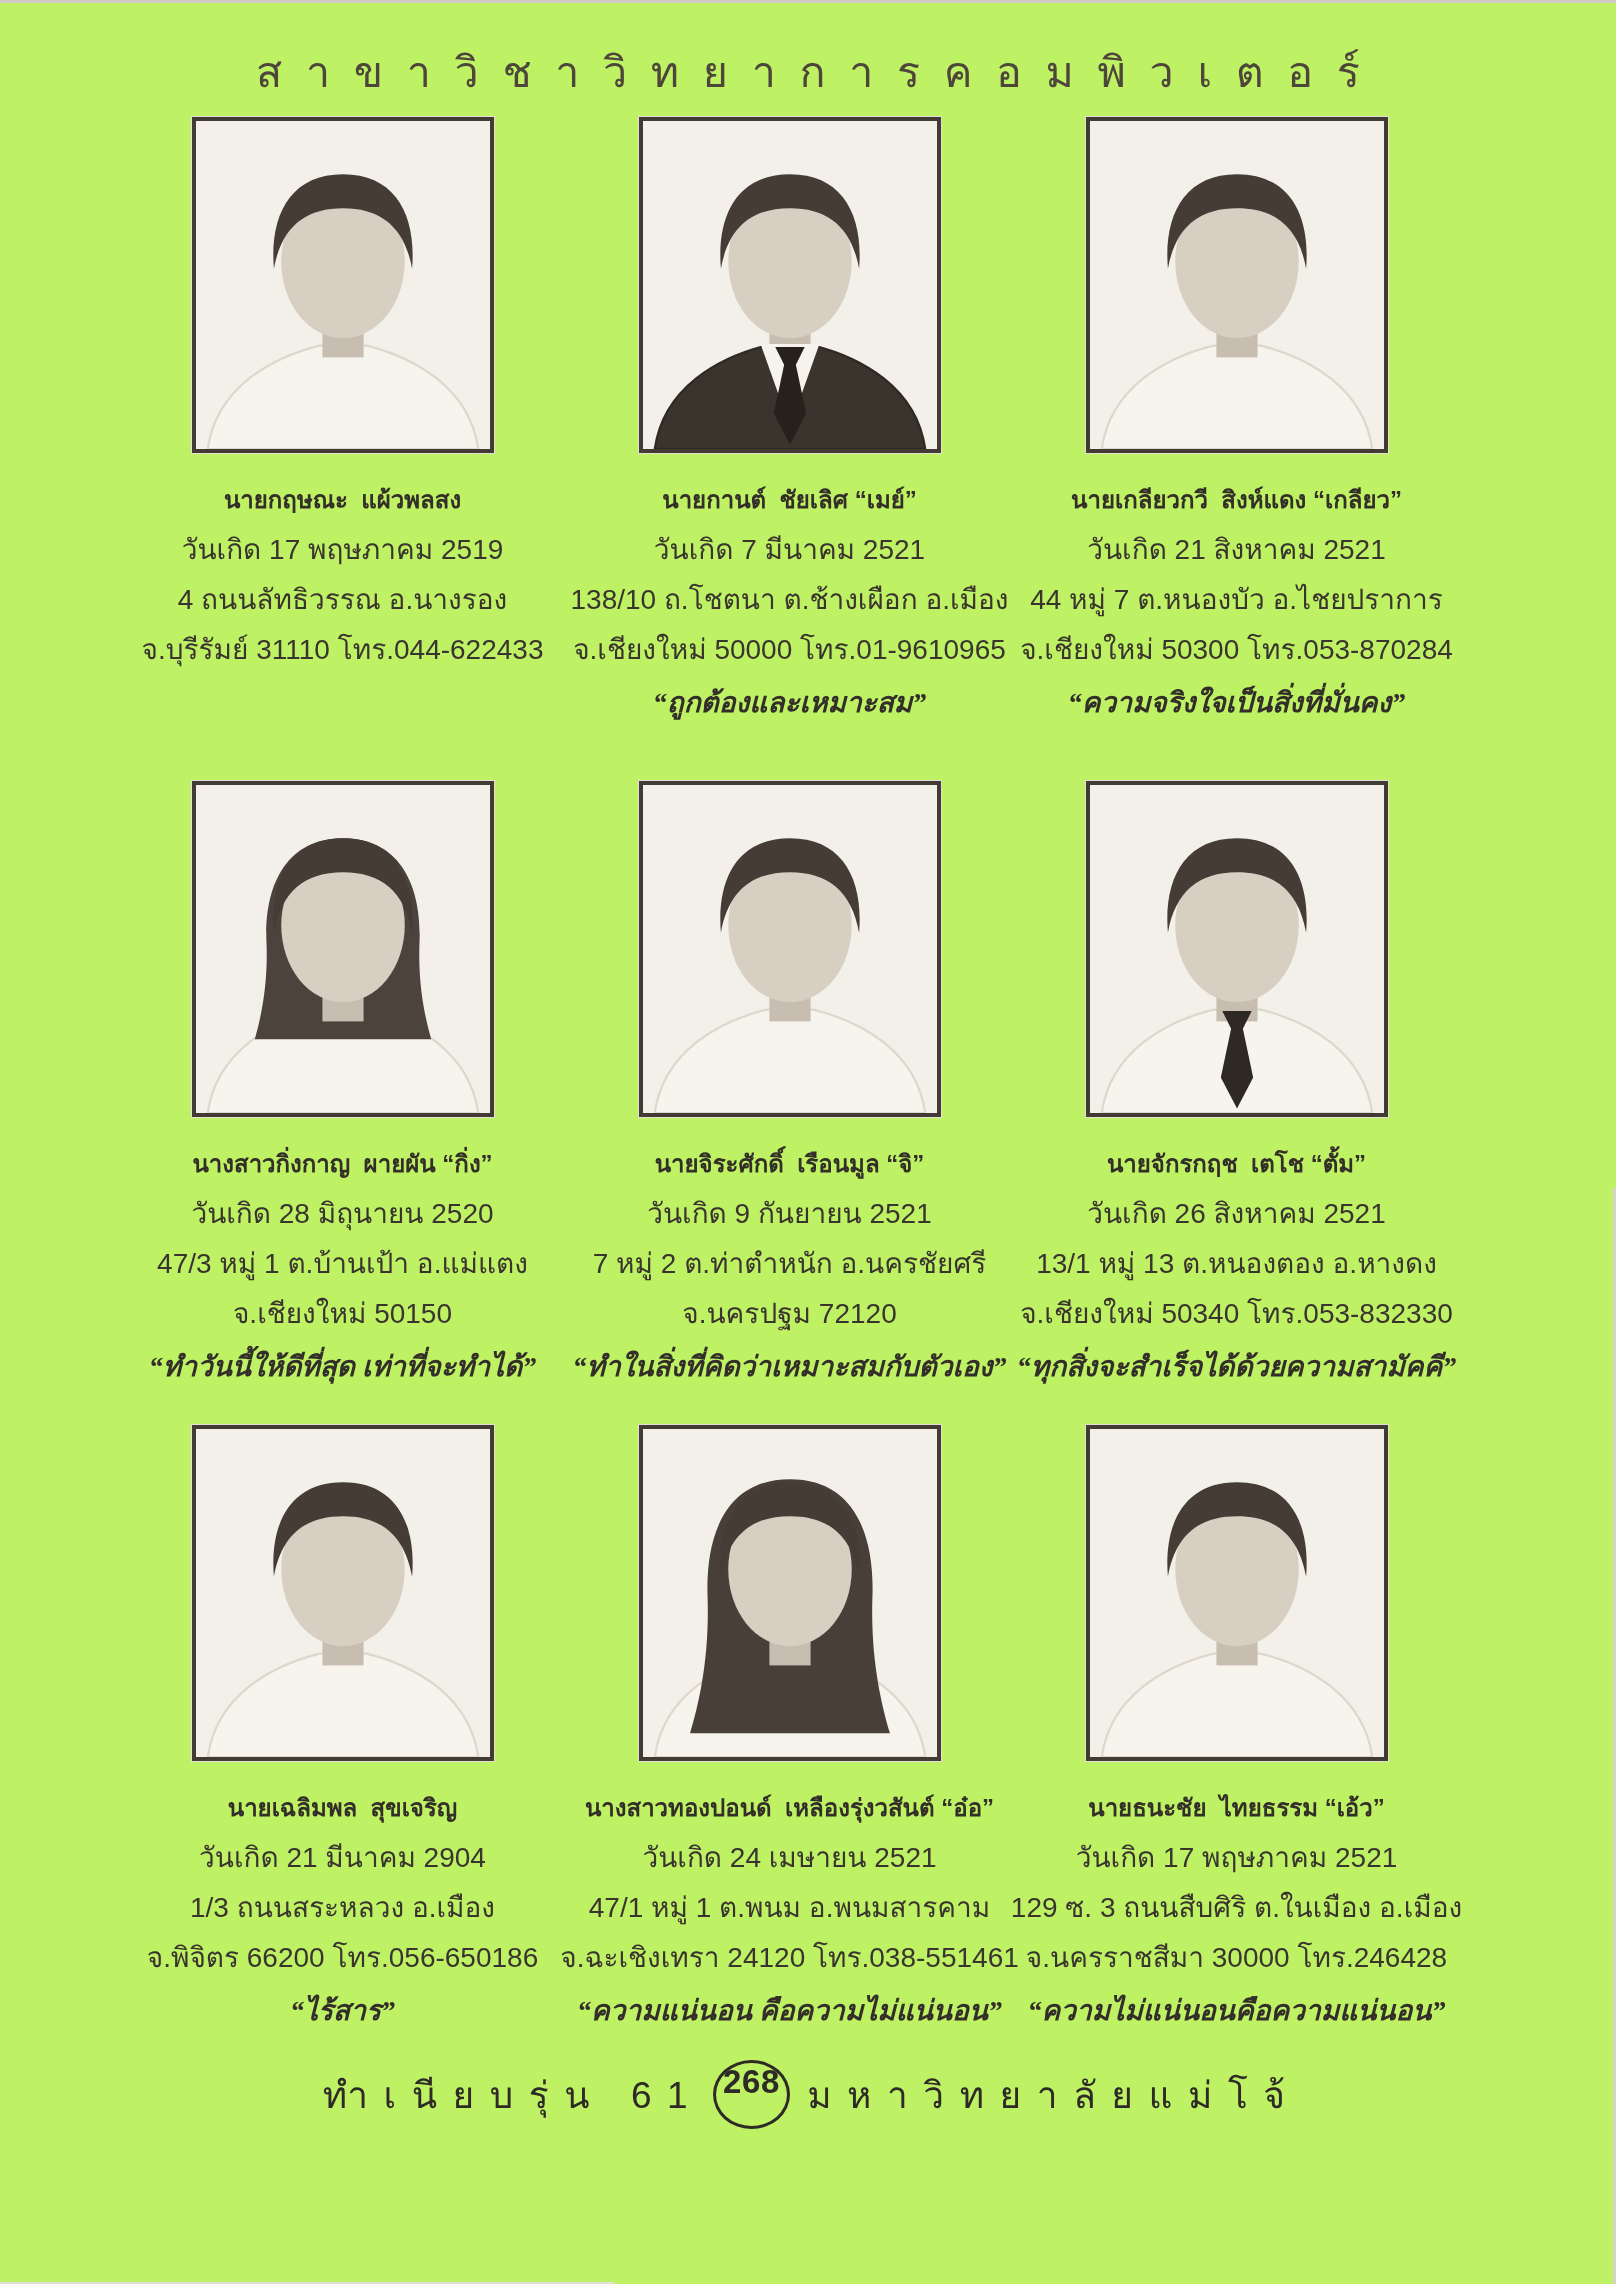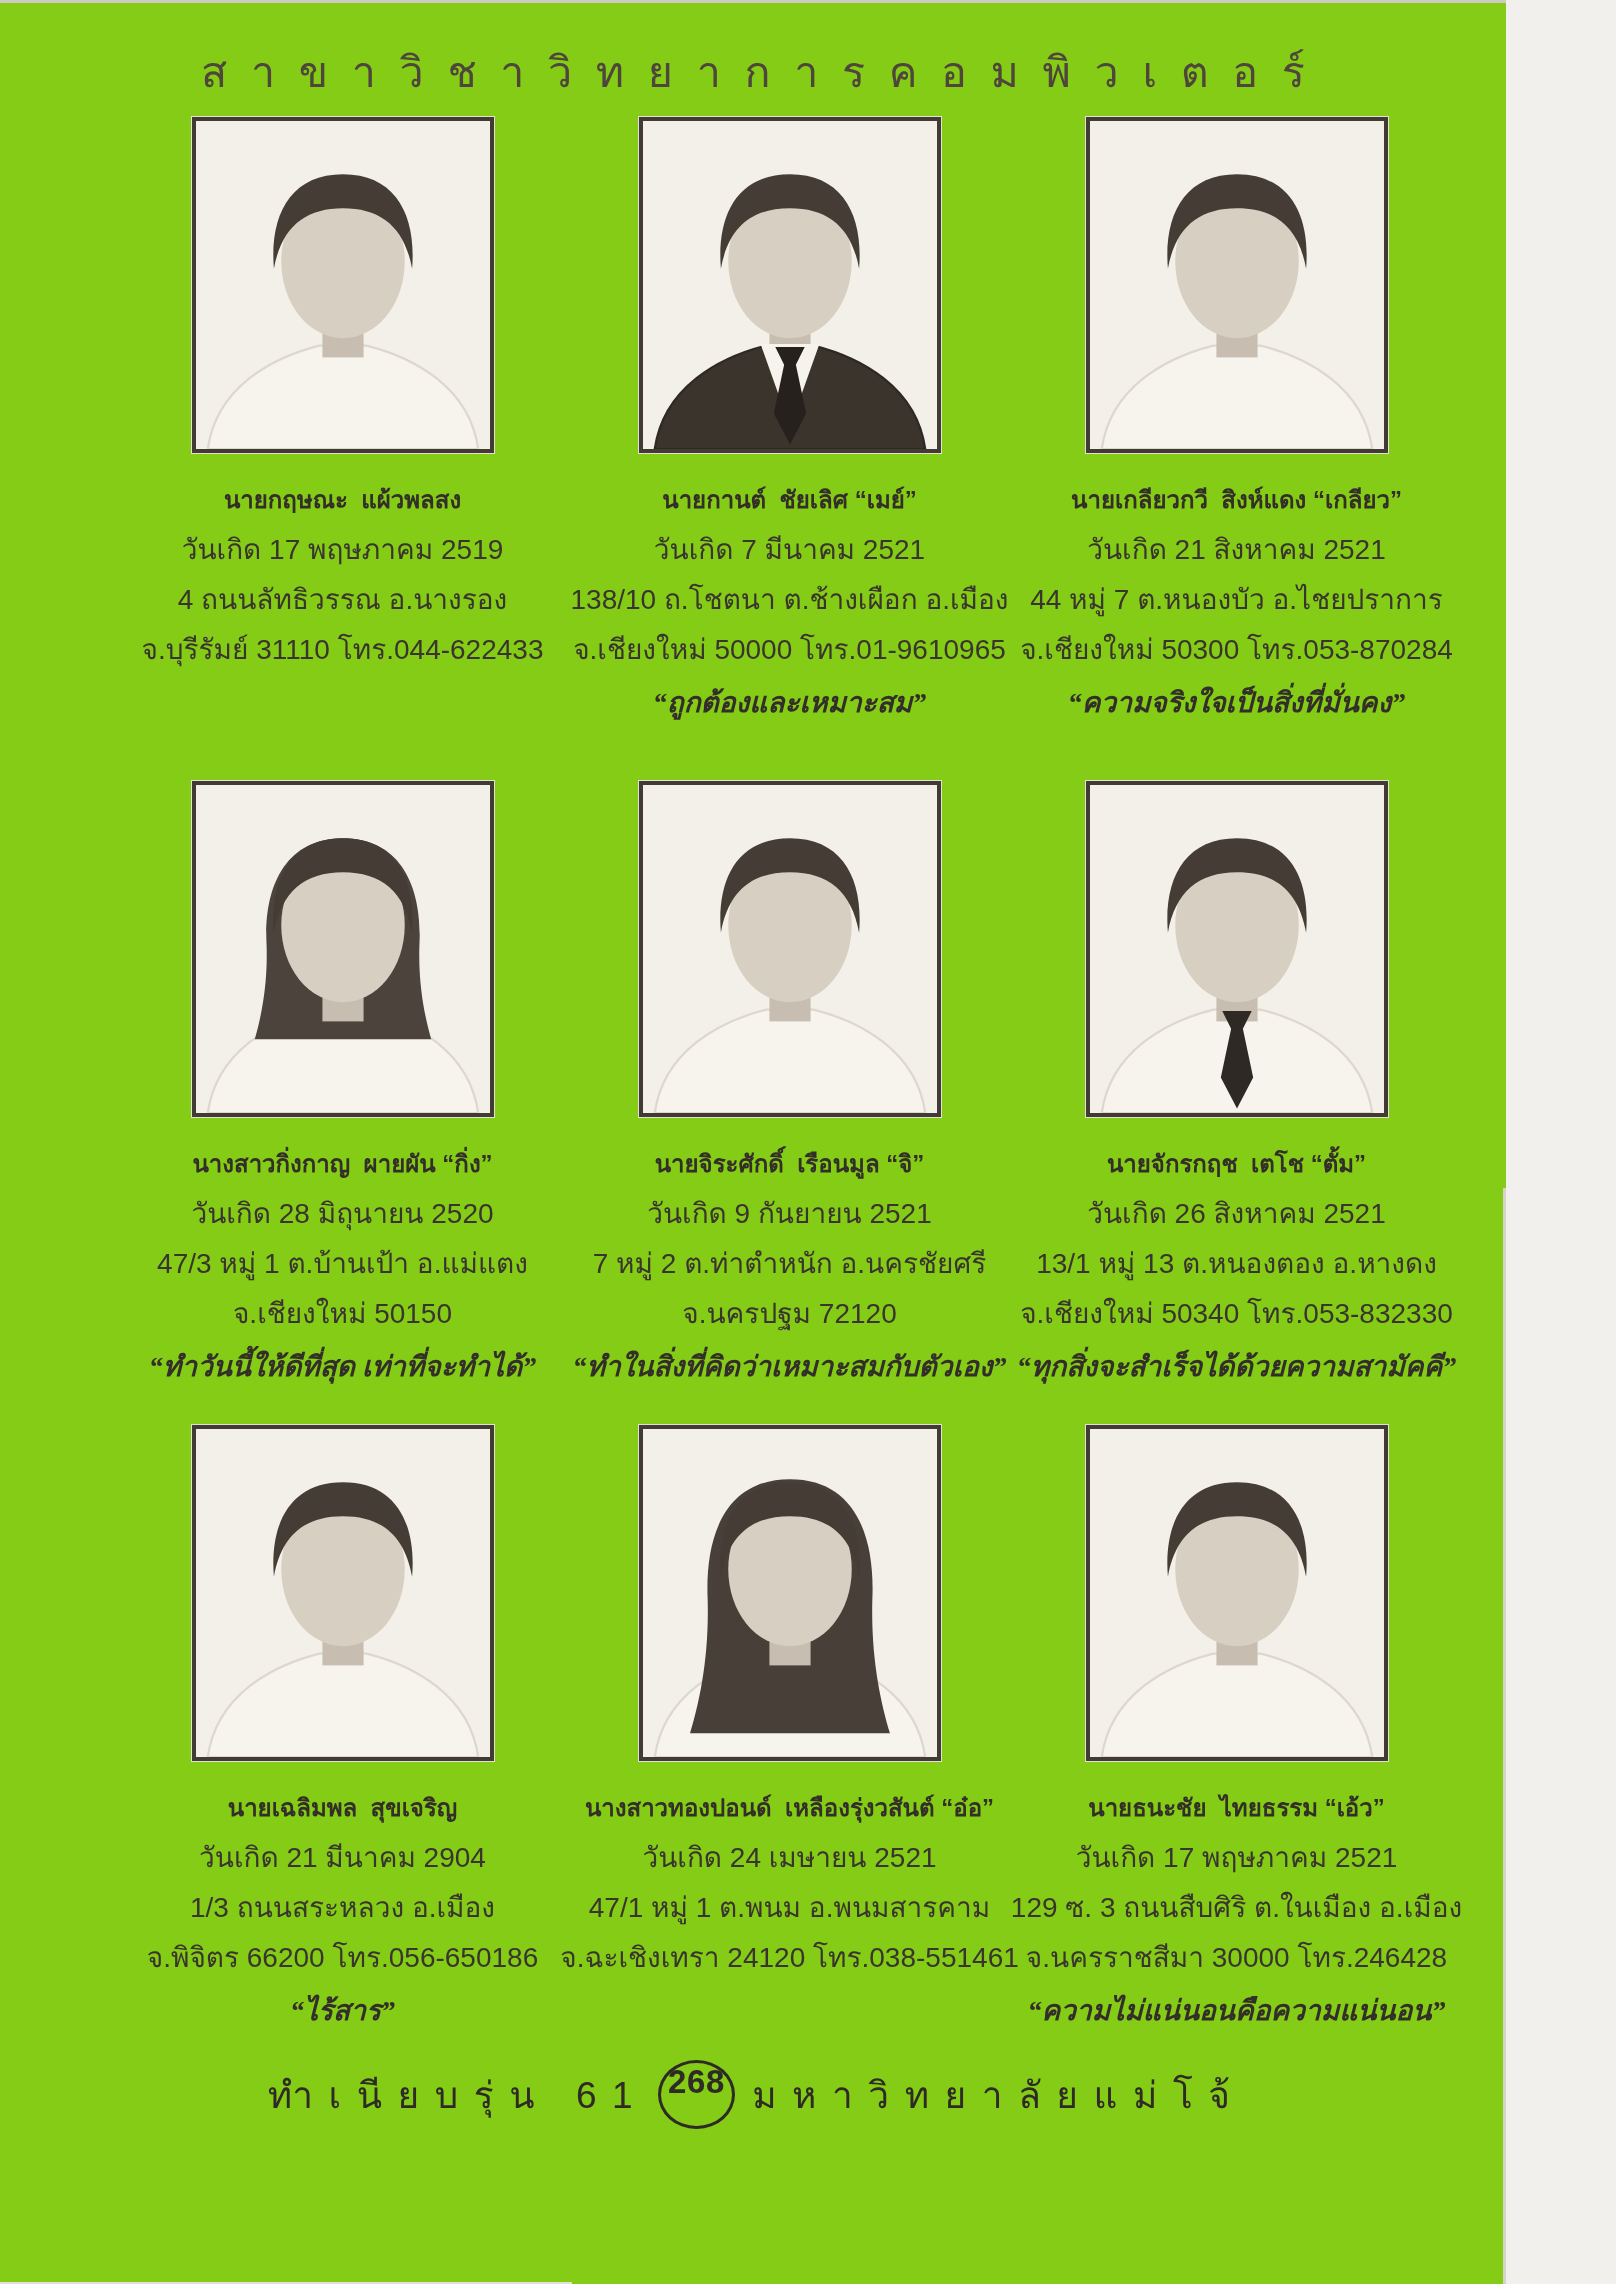--- a/index.html
+++ b/index.html
@@ -3,25 +3,24 @@
 <meta charset="utf-8">
 <style>
   html,body { margin:0; padding:0; }
   body {
     width:1616px; height:2284px;
     background:#f2f0ec;
     font-family:"Liberation Sans", sans-serif;
   }
   .page {
     position:relative;
-    width:1482px; height:2284px;
-    background:#84cc16;
+    width:1616px; height:2284px;
+    background:#bef264;
     color:#3a342e;
     overflow:hidden;
-    padding-left:24px;
   }
   
   .edge-top { position:absolute; top:0; left:0; width:100%; height:3.4px; background:#cfcac2; }
   .edge-right { position:absolute; right:0; top:52%; width:3.4px; height:48%; background:#d7d2ca; }
   .edge-bottom { position:absolute; bottom:0; left:0; width:38%; height:2.4px; background:#e3dfd8; }
 
   .header { position:absolute; top:38px; left:0; width:100%; text-align:center; }
   .title {
     margin:0;
     font-family:"Liberation Serif", serif;
@@ -237,20 +236,21 @@
       <div class="photo" data-variant="female-long">
         <svg viewBox="0 0 200 222" preserveAspectRatio="none">
             <use href="#portrait-g"></use>
           </svg>
       </div>
       <figcaption>
         <div class="name">นางสาวทองปอนด์  เหลืองรุ่งวสันต์ “อ๋อ”</div>
         <div class="line">วันเกิด 24 เมษายน 2521</div>
         <div class="line">47/1 หมู่ 1 ต.พนม อ.พนมสารคาม</div>
         <div class="line">จ.ฉะเชิงเทรา 24120 โทร.038-551461</div>
+        <div class="quote">“ความแน่นอน คือความไม่แน่นอน”</div>
       </figcaption>
     </figure>
 
     <figure class="card">
       <div class="photo" data-variant="male-shirt">
         <svg viewBox="0 0 200 222" preserveAspectRatio="none">
             <use href="#portrait-g"></use>
           </svg>
       </div>
       <figcaption>

